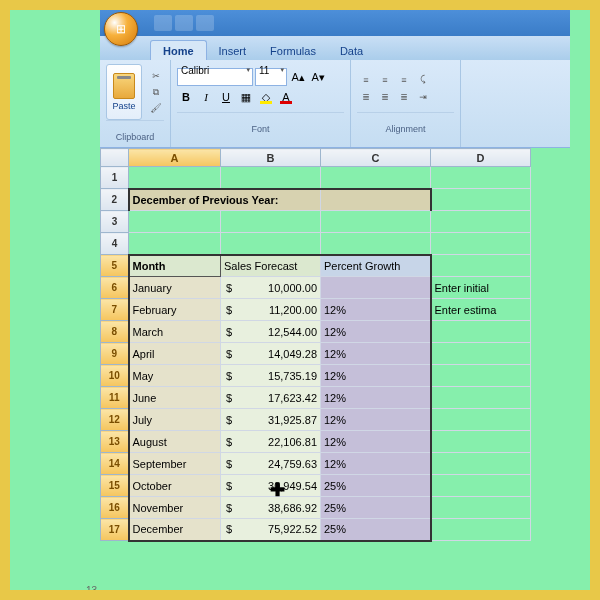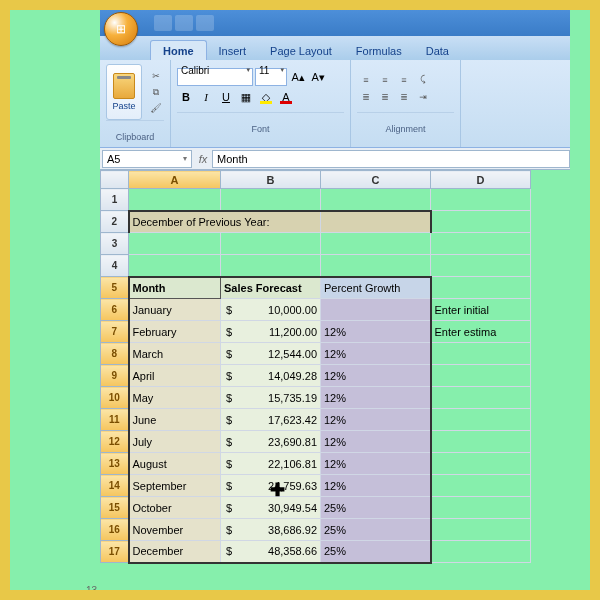--- a/index.html
+++ b/index.html
@@ -39,23 +39,23 @@
 .namebox::after{content:"▾";font-size:8px;color:#777;margin-left:auto;}
 .fxsym{width:18px;font-style:italic;text-align:center;color:#666;}
 .fxinput{flex:1;background:#fff;border:1px solid #9eb6ce;height:18px;padding:0 4px;display:flex;align-items:center;}
 .grid-wrap{overflow:hidden;}
 table.grid{border-collapse:collapse;font-size:11px;table-layout:fixed;}
 .colhdr{background:linear-gradient(#f1f4f8,#dce5ef);border:1px solid #9eb6ce;text-align:center;height:18px;color:#333;}
 .colhdr.sel{background:linear-gradient(#fbe5a7,#f5c55e);color:#7a4e00;}
 .rowhdr{background:linear-gradient(#f1f4f8,#dce5ef);border:1px solid #9eb6ce;text-align:center;width:28px;color:#333;font-size:10px;}
 .rowhdr.sel{background:linear-gradient(#fbe5a7,#f5c55e);color:#7a4e00;}
 td.cell{border:1px solid #d0d7e5;height:22px;padding:0 3px;white-space:nowrap;overflow:hidden;}
-.hdr-olive{background:#d7d2b0;font-weight:normal;}
+.hdr-olive{background:#d7d2b0;font-weight:bold;}
 .hdr-green{background:#dbe8cf;font-weight:bold;border:1px solid #555 !important;}
-.hdr-green2{background:#dbe8cf;font-weight:bold;}
+.hdr-green2{background:#dbe8cf;font-weight:normal;}
 .hdr-blue{background:#c7d5e8;font-weight:normal;}
 .olive{background:#e5e2cb;}
 .grn{background:#e8f0de;}
 .ppl{background:#c5bfd9;}
 .money{display:flex;justify-content:space-between;}
 .money .s{padding-left:2px;}
 .money .v{text-align:right;margin-left:13px;}
 .thick-top{border-top:2px solid #333 !important;}
 .thick-bot{border-bottom:2px solid #333 !important;}
 .thick-l{border-left:2px solid #333 !important;}
@@ -72,21 +72,20 @@
     <div class="orb"></div>
     <div class="qat">
       <div class="qat-btn"></div>
       <div class="qat-btn"></div>
       <div class="qat-btn"></div>
     </div>
   </div>
   <div class="tabs" id="tabs-row">
         <div class="tab active">Home</div>
         <div class="tab">Insert</div>
-        <div class="tab">Page Layout</div>
         <div class="tab">Formulas</div>
         <div class="tab">Data</div>
       </div>
   <div class="ribbon">
     <div class="group">
       <div class="group-body">
         <div class="paste-btn">
           <div class="paste-icon"></div>
           <span>Paste</span>
         </div>
@@ -134,29 +133,20 @@
             <div class="abtn">≣</div>
             <div class="abtn">≣</div>
             <div class="abtn">≣</div>
             <div class="abtn">⇥</div>
           </div>
         </div>
       </div>
       <div class="group-label">Alignment</div>
     </div>
   </div>
-  <div class="fxbar">
-    <div class="namebox">
-          <span>A5</span>
-        </div>
-    <div class="fxsym">fx</div>
-    <div class="fxinput">
-          <span>Month</span>
-        </div>
-  </div>
   <div class="grid-wrap">
     <table class="grid" id="grid">
           <tbody>
             <tr>
               <th class="colhdr" style="width:28px"></th>
               <th class="colhdr sel" style="width:92px">A</th>
               <th class="colhdr" style="width:100px">B</th>
               <th class="colhdr" style="width:110px">C</th>
               <th class="colhdr" style="width:100px">D</th>
             </tr>
@@ -265,21 +255,21 @@
               </td>
               <td class="cell ppl thick-r">12%</td>
               <td class="cell"></td>
             </tr>
             <tr>
               <th class="rowhdr sel">12</th>
               <td class="cell olive thick-l">July</td>
               <td class="cell grn">
                 <div class="money">
                   <span class="s">$</span>
-                  <span class="v">23,690.81</span>
+                  <span class="v">31,925.87</span>
                 </div>
               </td>
               <td class="cell ppl thick-r">12%</td>
               <td class="cell"></td>
             </tr>
             <tr>
               <th class="rowhdr sel">13</th>
               <td class="cell olive thick-l">August</td>
               <td class="cell grn">
                 <div class="money">
@@ -325,21 +315,21 @@
               </td>
               <td class="cell ppl thick-r">25%</td>
               <td class="cell"></td>
             </tr>
             <tr>
               <th class="rowhdr sel">17</th>
               <td class="cell olive thick-l thick-bot">December</td>
               <td class="cell grn thick-bot">
                 <div class="money">
                   <span class="s">$</span>
-                  <span class="v">48,358.66</span>
+                  <span class="v">75,922.52</span>
                 </div>
               </td>
               <td class="cell ppl thick-r thick-bot">25%</td>
               <td class="cell"></td>
             </tr>
           </tbody>
         </table>
   </div>
 </div>
 <div class="cursor-cross">✚</div>

